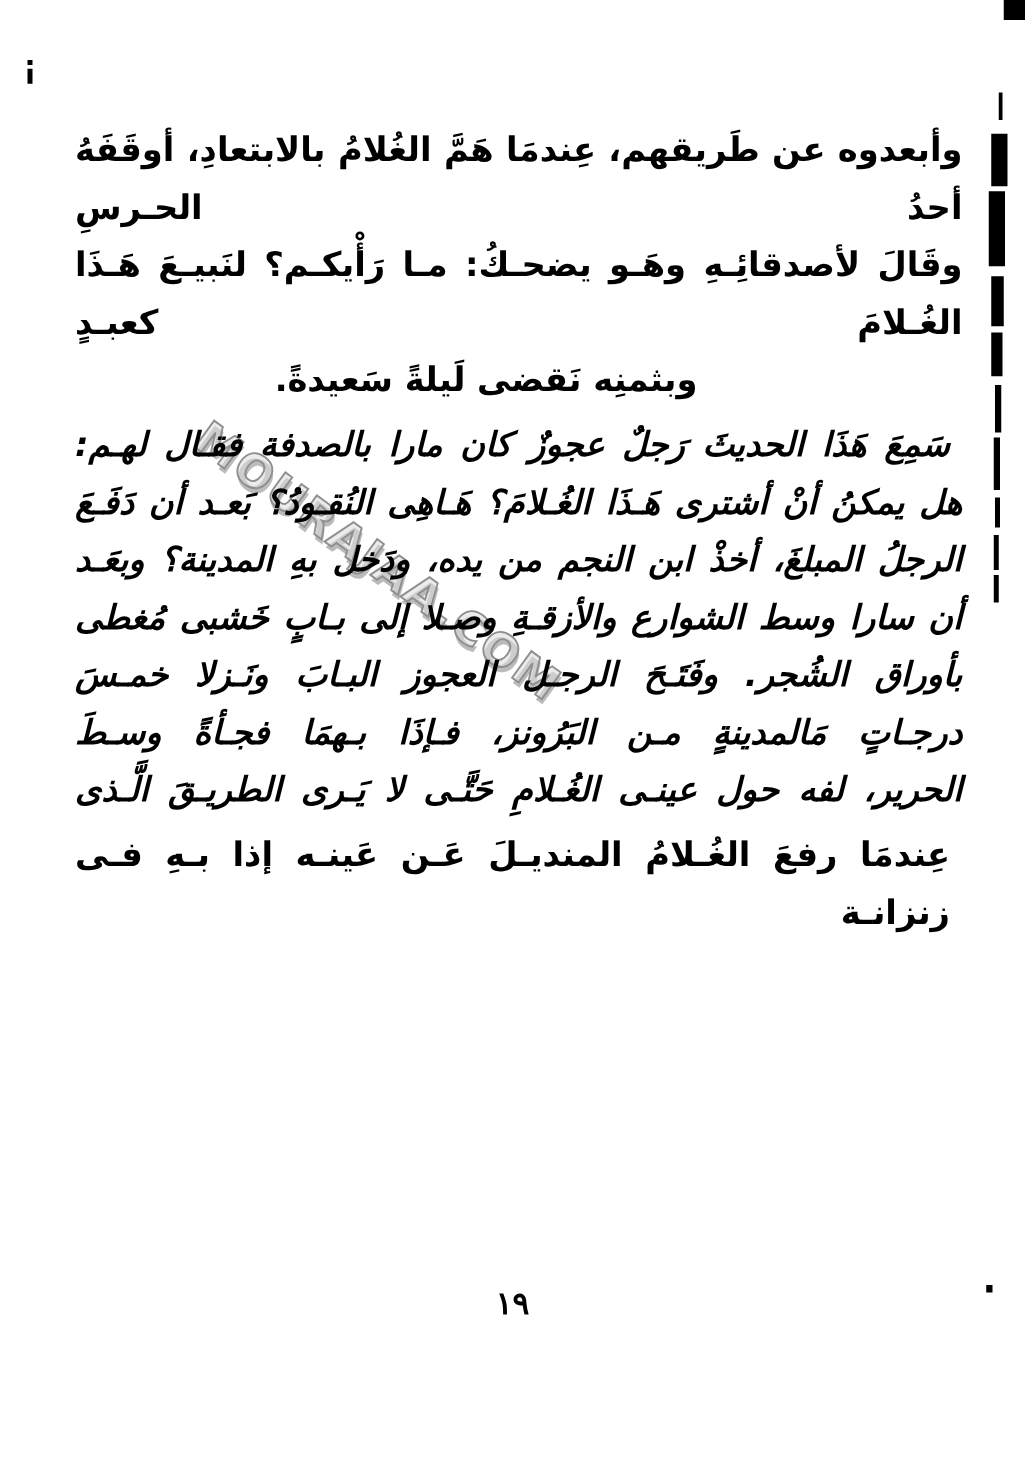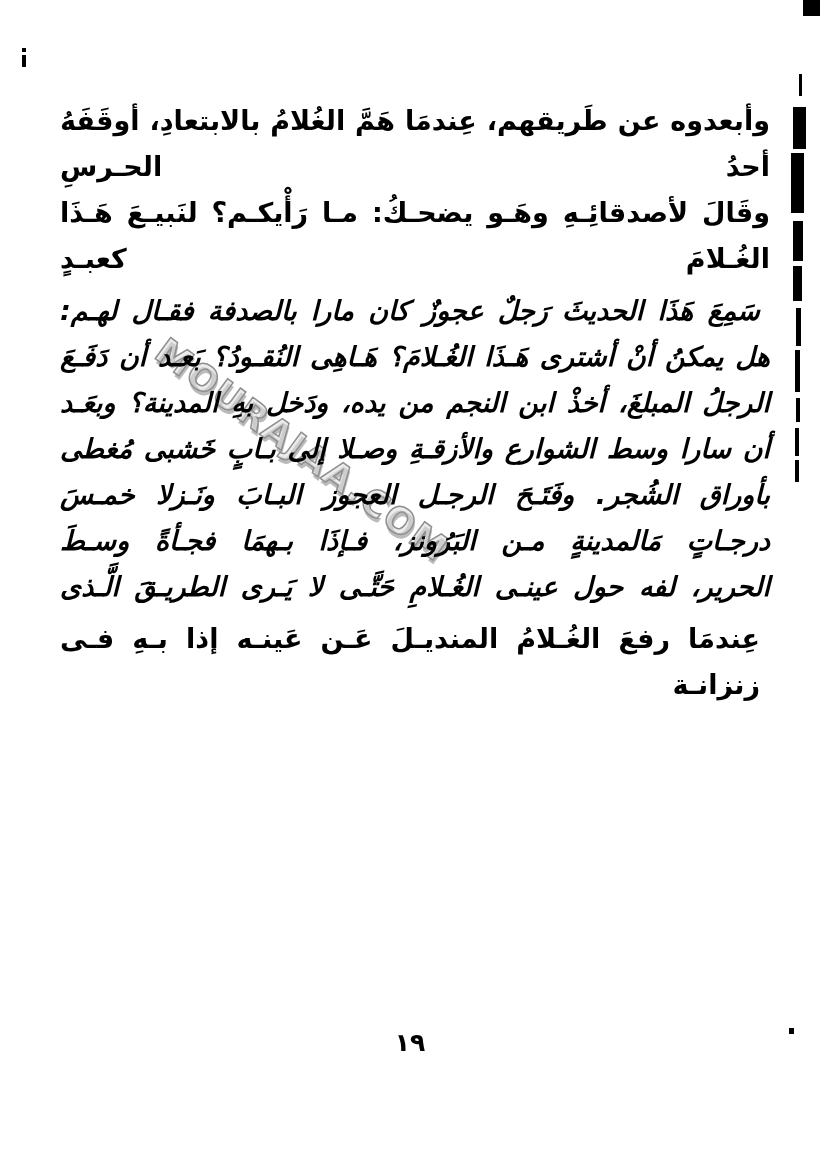--- a/index.html
+++ b/index.html
@@ -46,20 +46,21 @@
   .page-number {
     position: absolute;
     top: 1028px;
     left: 0;
     width: 820px;
     text-align: center;
     font-size: 25px;
     font-weight: 700;
     color: #000;
     letter-spacing: 4px;
+    font-family: Liberation Serif, serif;
   }
   .watermark {
     position: absolute;
     top: 330px;
     left: 172px;
     transform: rotate(36deg);
     transform-origin: left top;
     font-size: 36px;
     font-weight: 700;
     letter-spacing: 2px;
@@ -79,20 +80,21 @@
 
 <div class="page">
 
   <div class="watermark">MOURAJAA.COM</div>
 
   <div class="text-column">
 
     <div class="paragraph para1">
       <div class="line">وأبعدوه عن طَريقهم، عِندمَا هَمَّ الغُلامُ بالابتعادِ، أوقَفَهُ أحدُ الحـرسِ</div>
       <div class="line">وقَالَ لأصدقائِـهِ وهَـو يضحـكُ: مـا رَأْيكـم؟ لنَبيـعَ هَـذَا الغُـلامَ كعبـدٍ</div>
+      <div class="line last p1-last">وبثمنِه نَقضى لَيلةً سَعيدةً.</div>
     </div>
 
     <div class="paragraph para2">
       <div class="line first">سَمِعَ هَذَا الحديثَ رَجلٌ عجوزٌ كان مارا بالصدفة فقـال لهـم:</div>
       <div class="line">هل يمكنُ أنْ أشترى هَـذَا الغُـلامَ؟ هَـاهِى النُقـودُ؟ بَعـد أن دَفَـعَ</div>
       <div class="line">الرجلُ المبلغَ، أخذْ ابن النجم من يده، ودَخل بهِ المدينة؟ وبعَـد</div>
       <div class="line">أن سارا وسط الشوارع والأزقـةِ وصـلا إلى بـابٍ خَشبى مُغطى</div>
       <div class="line">بأوراق الشُجر. وفَتَـحَ الرجـل العجوز البـابَ ونَـزلا خمـسَ</div>
       <div class="line">درجـاتٍ مَالمدينةٍ مـن البَرُونز، فـإذَا بـهمَا فجـأةً وسـطَ</div>
       <div class="line">الحرير، لفه حول عينـى الغُـلامِ حَتَّـى لا يَـرى الطريـقَ الَّـذى</div>

